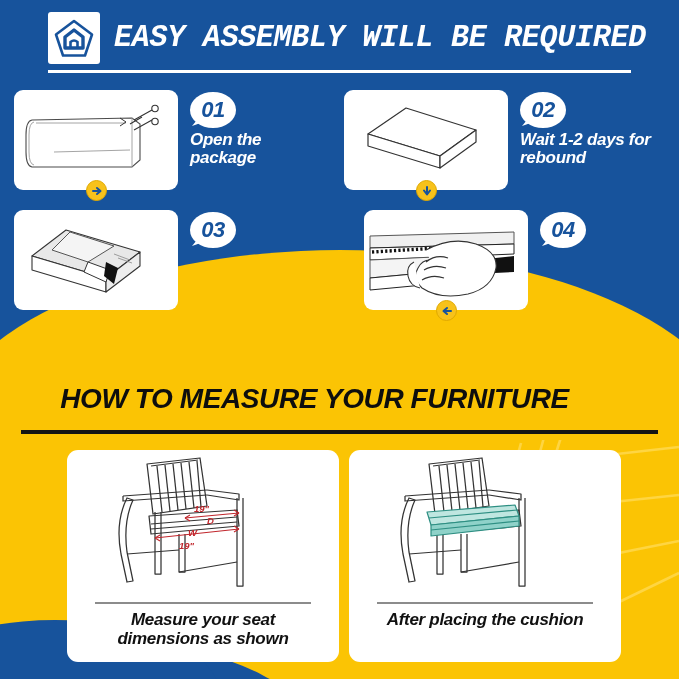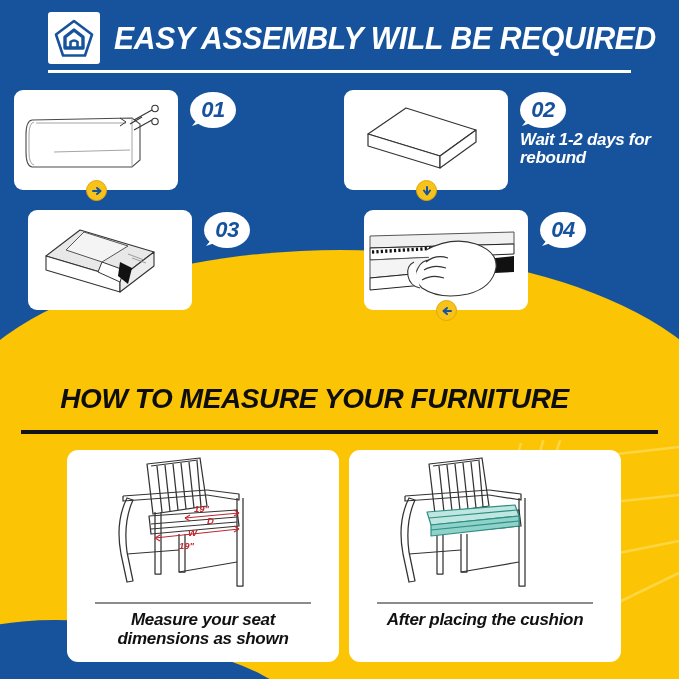--- a/index.html
+++ b/index.html
@@ -39,21 +39,21 @@
   }
   #header-rule{
     position:absolute; left:48px; top:70px; width:583px; height:3px;
     background:#ffffff;
   }
 
   
   .step{ position:absolute; width:320px; height:110px;text-decoration:underline; }
   #step-1{ left:14px;  top:90px; }
   #step-2{ left:344px; top:90px; }
-  #step-3{ left:28px;  top:210px; }
+  #step-3{ left:14px;  top:210px; }
   #step-4{ left:344px; top:210px; }
 
   .step-card{
     position:absolute; left:0; top:0; width:164px; height:100px;
     background:#ffffff; border-radius:9px; overflow:visible;
   }
   .step-art{ position:absolute; left:0; top:0; width:164px; height:100px; }
 
   .arrow-badge{
     position:absolute; width:21px; height:21px; border-radius:50%;
@@ -148,21 +148,21 @@
     </g>
   </svg>
 </div>
 
 <div id="bottom-blob2"></div>
 <div id="bottom-blob"></div>
 
 <div id="blue-panel"></div>
 <div id="blue-curve"></div>
 
-<div id="assembly-header" style="z-index:6;">
+<div id="assembly-header" style="z-index:6;font-family:Liberation Mono, monospace;">
   <div id="logo-badge">
     <svg width="44" height="44" viewBox="0 0 44 44">
       <path d="M22 5 L40 18.5 L33 39.5 L11 39.5 L4 18.5 Z" fill="none" stroke="#17539C" stroke-width="2.6" stroke-linejoin="round"></path>
       <path d="M22 14 L31 21 L31 32 L13 32 L13 21 Z" fill="none" stroke="#17539C" stroke-width="3.4" stroke-linejoin="round"></path>
       <path d="M18.5 32 L18.5 26 Q22 23 25.5 26 L25.5 32" fill="none" stroke="#17539C" stroke-width="2.6"></path>
     </svg>
   </div>
   <div id="assembly-title">EASY ASSEMBLY WILL BE REQUIRED</div>
 </div>
 <div id="header-rule" style="z-index:6;"></div>
@@ -195,20 +195,24 @@
     <svg width="12" height="12" viewBox="0 0 12 12">
         <path d="M2 6 L8 6 M6 3 L9.5 6 L6 9" stroke="#17539C" stroke-width="2" fill="none" stroke-linecap="round" stroke-linejoin="round"></path>
       </svg>
   </div>
   <div class="step-text">
     <div class="num-bubble">
       <div class="tail"></div>
       <div class="circle">
           <span class="num">01</span>
         </div>
+    </div>
+    <div class="step-label">
+      <div>Open the</div>
+      <div>package</div>
     </div>
   </div>
 </div>
 
 <div class="step" id="step-2" style="z-index:6;">
   <div class="step-card">
     <svg class="step-art" viewBox="0 0 164 100">
       <g stroke="#333" stroke-width="1.2" stroke-linejoin="round">
         <path d="M62 18 L132 40 L96 66 L24 44 Z" fill="#fff"></path>
         <path d="M24 44 L24 56 L96 78 L96 66 Z" fill="#fff"></path>

